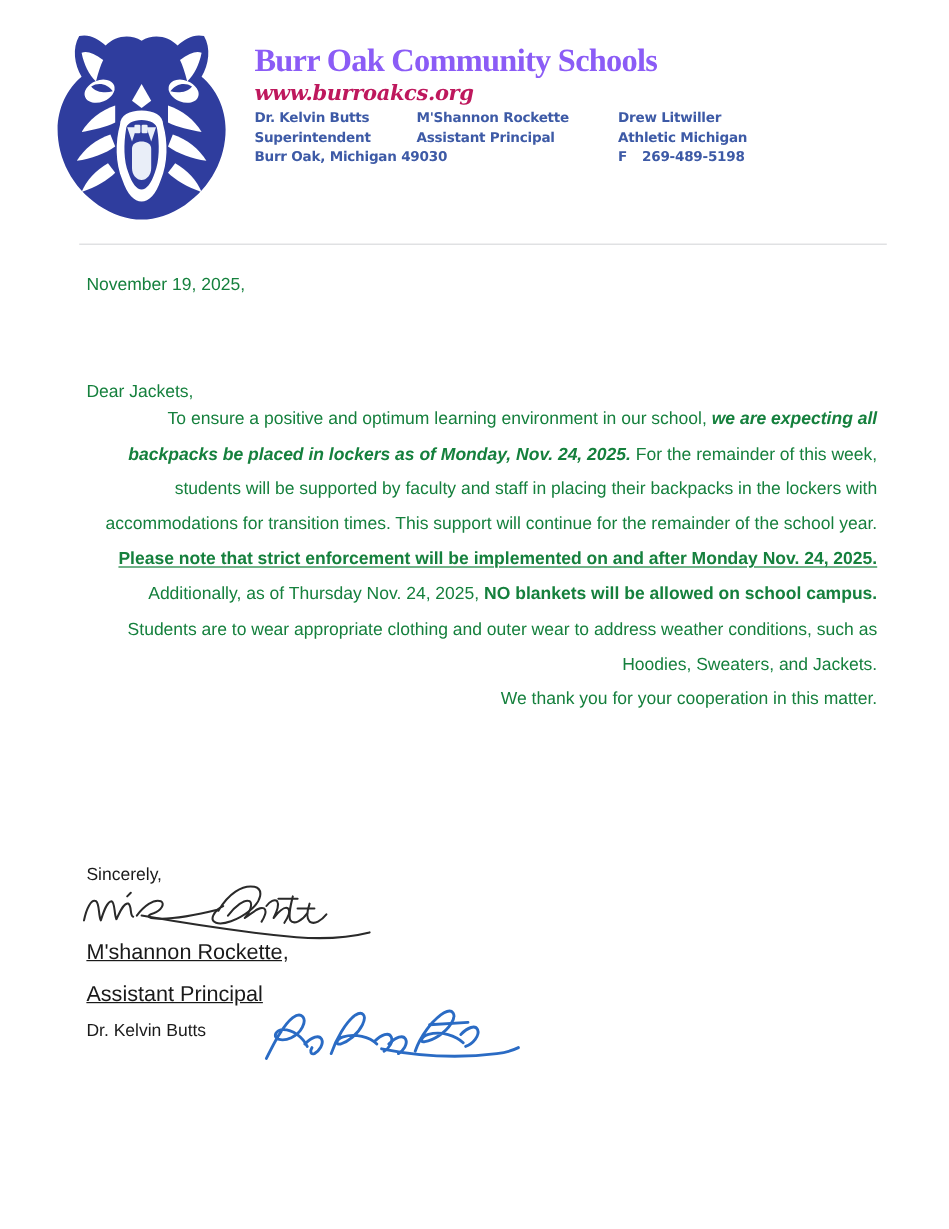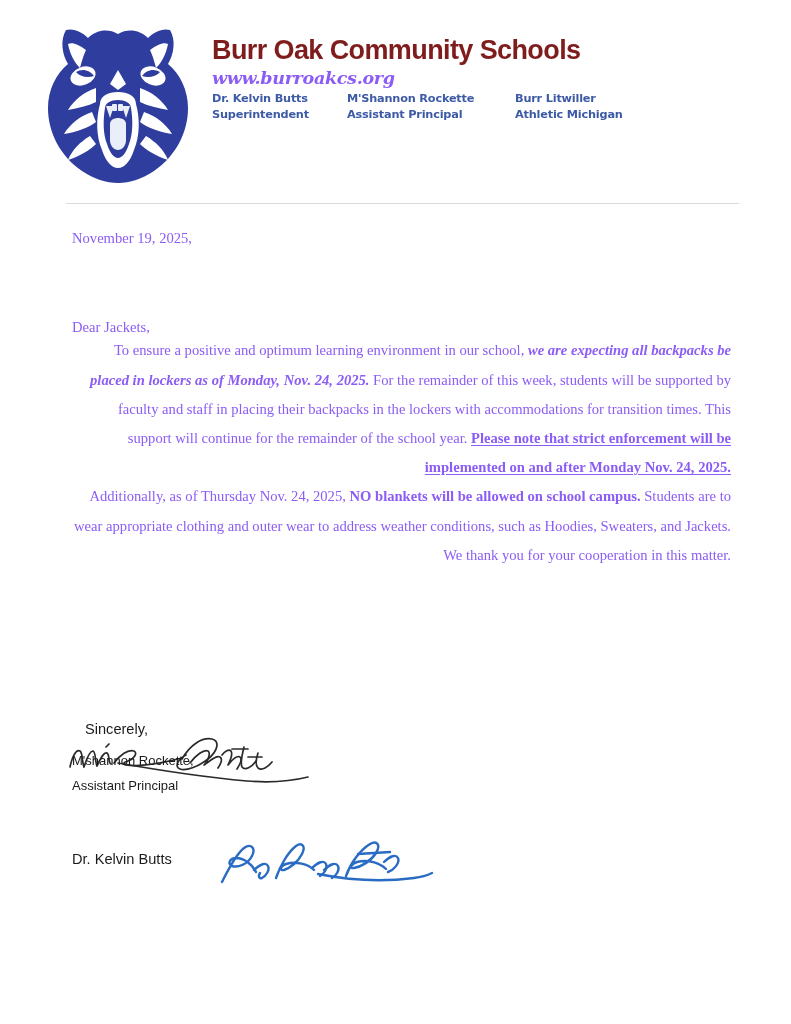--- a/index.html
+++ b/index.html
@@ -32,34 +32,34 @@
   }
   .logo-wrap svg { display: block; width: 100%; height: 100%; }
 
   .head-text {
     position: absolute;
     left: 212px;
     top: 36px;
     right: 40px;
   }
   .school-name {
-    font-family: Liberation Sans, sans-serif;
+    font-family: Liberation Serif, serif;
     font-size: 27px;
     font-weight: bold;
     letter-spacing: -0.6px;
-    color: #7f1d1d;
+    color: #8b5cf6;
     line-height: 1.05;
     white-space: nowrap;
   }
   .website {
     font-family: "DejaVu Serif", serif;
     font-size: 17.5px;
     font-weight: bold;
     font-style: italic;
-    color: #8b5cf6;
+    color: #be185d;
     margin-top: 4px;
     letter-spacing: -0.3px;
   }
   .contact-grid {
     margin-top: 3px;
     position: relative;
     font-family: "DejaVu Sans", sans-serif;
     font-size: 11.3px;
     font-weight: bold;
     color: #3d5aa6;
@@ -92,23 +92,23 @@
     height: 1px;
     background: #d9dadd;
   }
 
   
   .letter-body {
     position: absolute;
     left: 72px;
     right: 60px;
     top: 228px;
-    font-family: Liberation Serif, serif;
-    font-size: 14.6px;
-    color: #8b5cf6;
+    font-family: Liberation Sans, sans-serif;
+    font-size: 14.6px;
+    color: #15803d;
   }
   .date-line {
     font-size: 14.6px;
     line-height: 1.4;
   }
   .salutation {
     margin-top: 71px;
     font-size: 14.6px;
   }
   p.para {
@@ -122,31 +122,32 @@
   .para-2 { margin-top: 18px; }
   .para-3 { margin-top: 18px; }
 
   .bi { font-weight: bold; font-style: italic; }
   .b  { font-weight: bold; }
   .bu { font-weight: bold; text-decoration: underline; text-underline-offset: 2px; }
 
   
   .closing {
     position: absolute;
-    left: 85px;
+    left: 72px;
     top: 715px;
     font-size: 14.6px;
     line-height: 1.95;
   }
   .sig-block-1 {
     position: absolute;
     left: 72px;
-    top: 748px;
+    top: 776px;
     line-height: 1.95;
-    font-size: 13px;
+    font-size: 18px;
+    text-decoration: underline;
   }
   .sig-block-2 {
     position: absolute;
     left: 72px;
     top: 845px;
     line-height: 1.95;
     font-size: 14.6px;
   }
   .sig-ink-1 {
     position: absolute;
@@ -235,29 +236,36 @@
 
   <div class="head-text">
     <div class="school-name">Burr Oak Community Schools</div>
 
     <div class="website">www.burroakcs.org</div>
 
     <div class="contact-grid">
       <div class="contact-cols">
         <div class="col-a">Dr. Kelvin Butts</div>
         <div class="col-b">M'Shannon Rockette</div>
-        <div class="col-c">Burr Litwiller</div>
+        <div class="col-c">Drew Litwiller</div>
       </div>
       <div class="contact-cols">
         <div class="col-a">Superintendent</div>
         <div class="col-b">Assistant Principal</div>
         <div class="col-c">Athletic Michigan</div>
       </div>
 
 
+      <div class="addr-row">
+        <div class="addr-left">Burr Oak, Michigan 49030</div>
+        <div class="addr-right">
+          <span class="pf-label">F</span>
+          <span>269-489-5198</span>
+        </div>
+      </div>
     </div>
   </div>
 </div>
 
 <div class="rule"></div>
 
 <div class="letter-body">
 
   <div class="date-line">November 19, 2025,</div>
 

